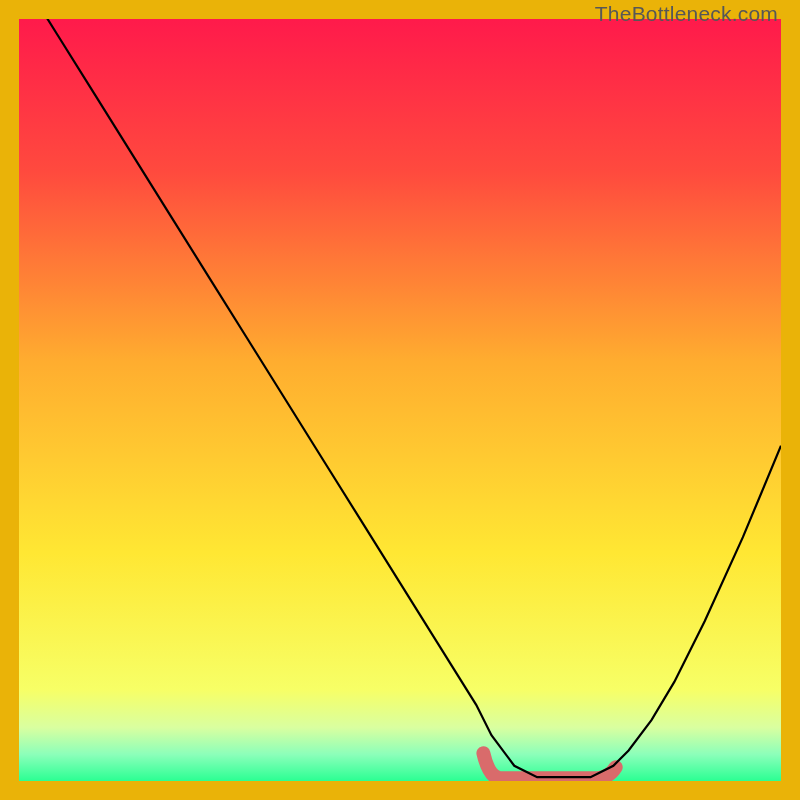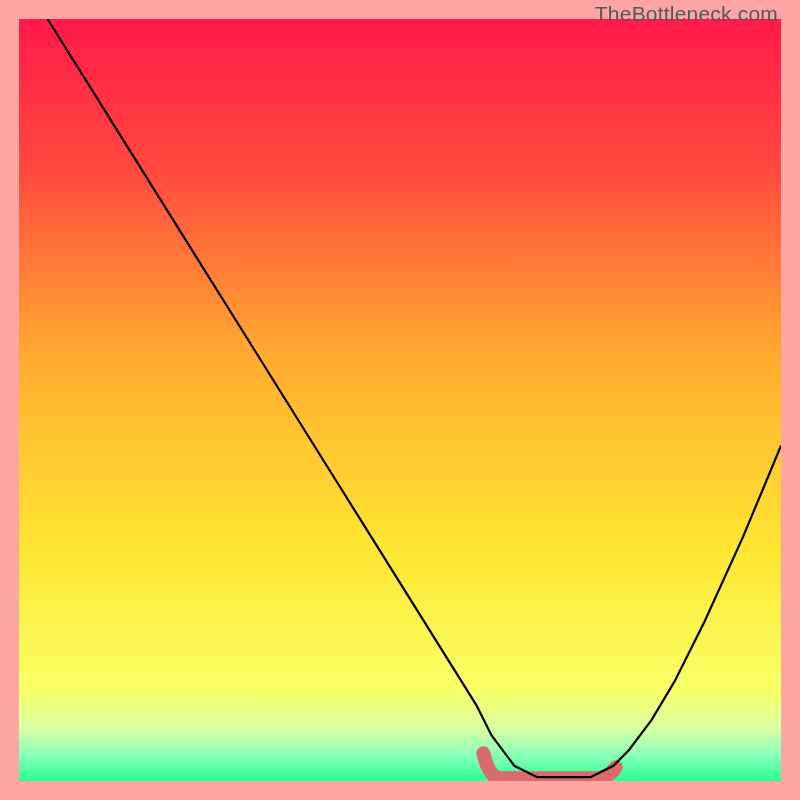--- a/index.html
+++ b/index.html
@@ -10,21 +10,21 @@
     overflow: hidden;
     background: #000;
     font-family: Arial, Helvetica, sans-serif;
   }
   .frame {
     position: absolute;
     left: 0;
     top: 0;
     width: 800px;
     height: 800px;
-    background: #fca5a5;
+    background: #eab308;
   }
   .plot {
     position: absolute;
     left: 19px;
     top: 19px;
     width: 762px;
     height: 762px;
     overflow: hidden;
   }
   .plot svg {

